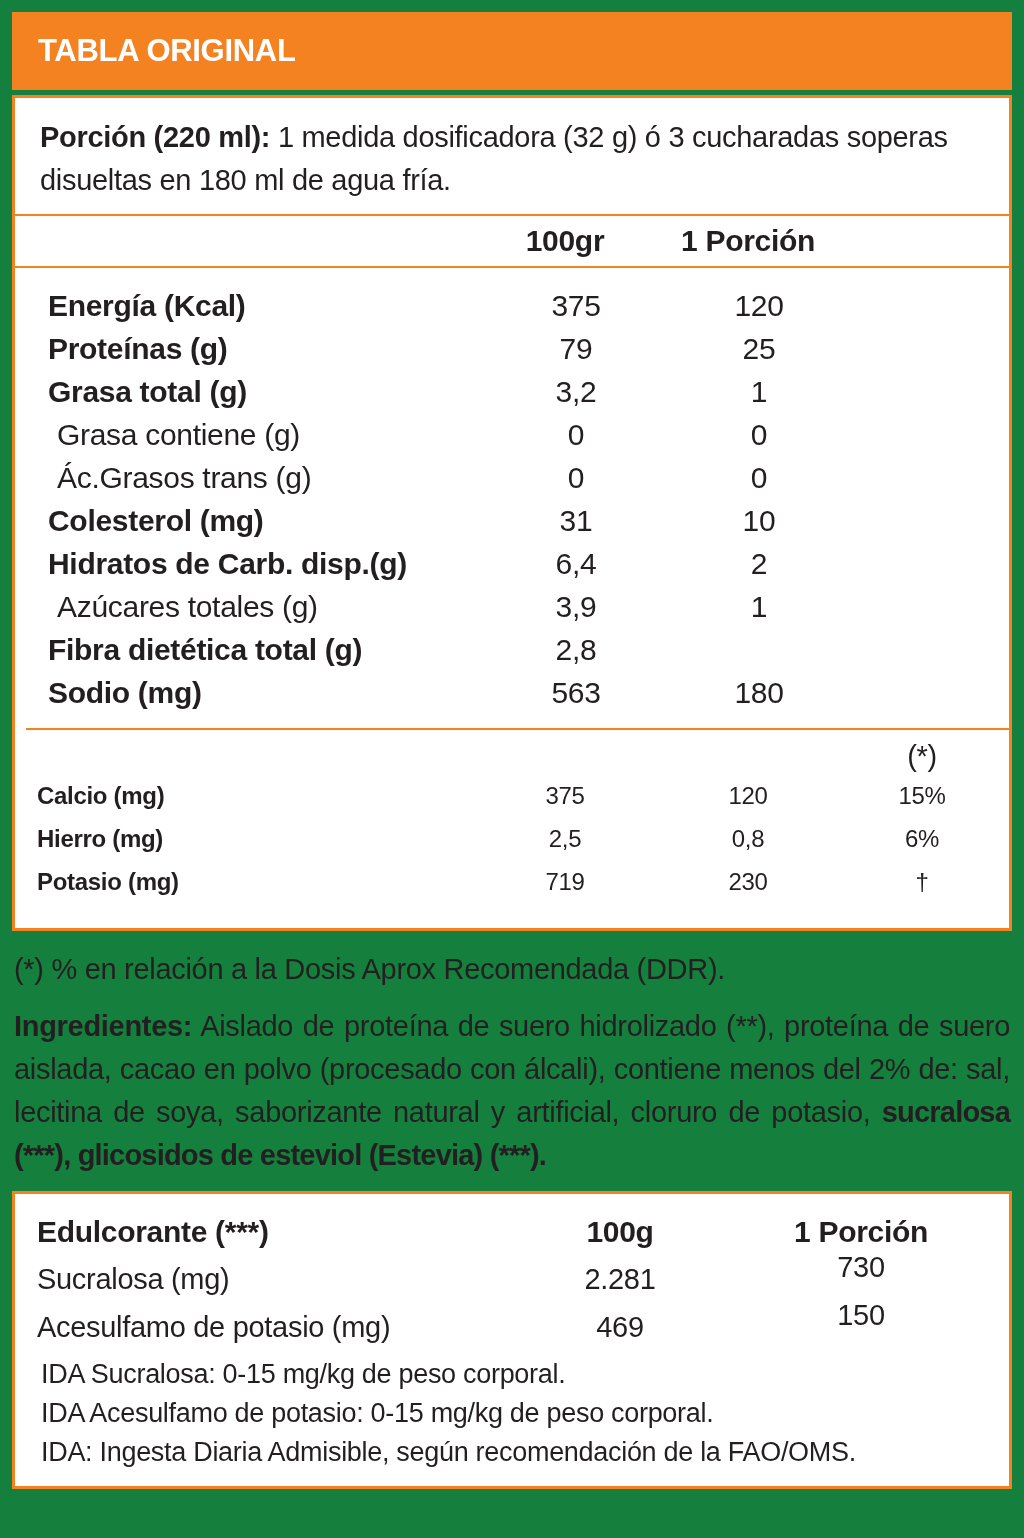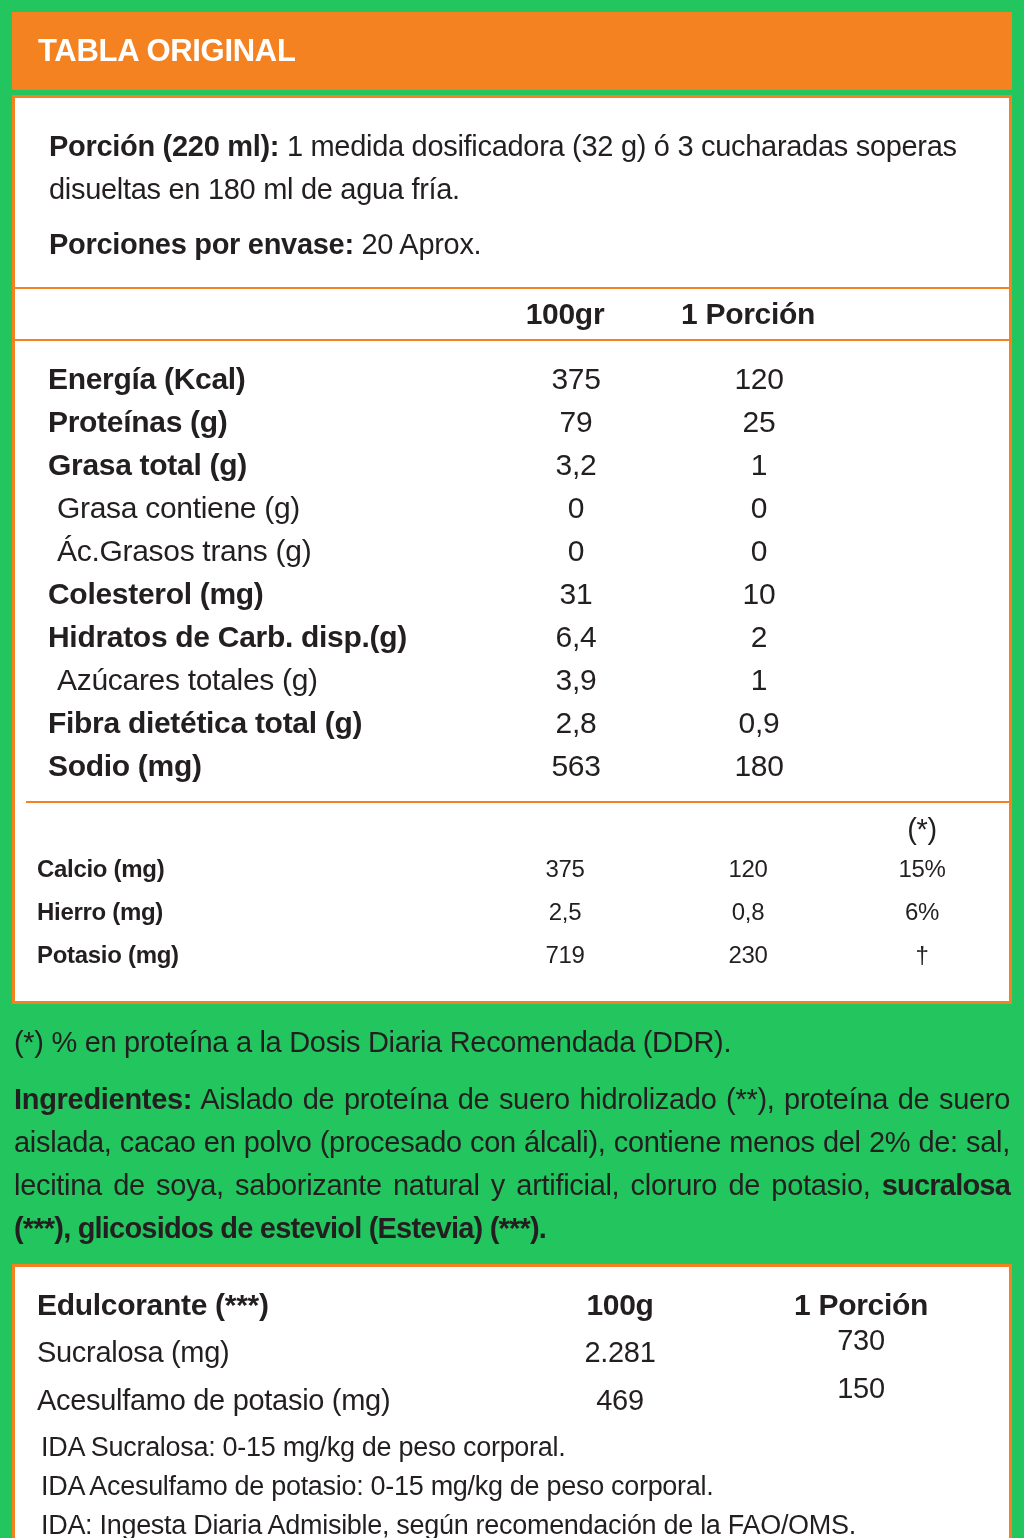--- a/index.html
+++ b/index.html
@@ -3,35 +3,35 @@
 <meta charset="utf-8">
 <style>
   html,body{margin:0;padding:0;background:#ffffff;}
   .page{
     width:1024px;height:1538px;box-sizing:border-box;
     padding:12px;
     font-family:"Liberation Sans",sans-serif;
     color:#231F20;
     letter-spacing:-0.3px;
     overflow:hidden;
-    background:#22c55e;
+    background:#15803d;
   }
   
   .title-bar{
     background:#F58220;height:78px;display:flex;align-items:center;
     padding-left:26px;box-sizing:border-box;
   }
   .title-bar .title{color:#ffffff;font-size:31px;font-weight:700;}
   
   .box{border:3px solid #F58220;box-sizing:border-box;background:#fff;}
   .box1{margin-top:5px;}
   .divider-b{border-bottom:2px solid #F58220;}
   
   .sec-serving{padding:15px 22px 9px 22px;}
-  .sec-serving p{margin:12px;font-size:29px;line-height:43px;}
+  .sec-serving p{margin:3px;font-size:29px;line-height:43px;}
   .blbl{font-weight:700;}
   
   .grid-row{
     display:grid;
     grid-template-columns:22px 443px 170px 13px 170px 19px 140px 1fr;
     align-items:center;
     border-radius:11px;
   }
   .cell-label{grid-column:2;}
   .cell-v1{grid-column:3;text-align:center;font-weight:400;}
@@ -79,21 +79,20 @@
 <div class="page">
 
   <div class="title-bar">
     <span class="title">TABLA ORIGINAL</span>
   </div>
 
   <div class="box box1">
 
     <div class="sec-serving divider-b">
       <p><span class="blbl">Porción (220 ml):</span><span> 1 medida dosificadora (32 g) ó 3 cucharadas soperas disueltas en 180 ml de agua fría.</span></p>
-      <p><span class="blbl">Porciones por envase:</span><span> 20 Aprox.</span></p>
     </div>
 
     <div class="sec-colheads divider-b">
       <div class="grid-row">
         <span class="cell-v1">100gr</span>
         <span class="cell-v2">1 Porción</span>
       </div>
     </div>
 
     <div class="sec-main divider-b">
@@ -133,21 +132,20 @@
         <span class="cell-v2">2</span>
       </div>
       <div class="grid-row nrow sub">
         <span class="cell-label">Azúcares totales (g)</span>
         <span class="cell-v1">3,9</span>
         <span class="cell-v2">1</span>
       </div>
       <div class="grid-row nrow">
         <span class="cell-label">Fibra dietética total (g)</span>
         <span class="cell-v1">2,8</span>
-        <span class="cell-v2">0,9</span>
       </div>
       <div class="grid-row nrow">
         <span class="cell-label">Sodio (mg)</span>
         <span class="cell-v1">563</span>
         <span class="cell-v2">180</span>
       </div>
     </div>
 
     <div class="sec-minerals">
       <div class="grid-row ddr-head">
@@ -167,21 +165,21 @@
       </div>
       <div class="grid-row mrow">
         <span class="cell-label">Potasio (mg)</span>
         <span class="cell-v1">719</span>
         <span class="cell-v2">230</span>
         <span class="cell-ddr">†</span>
       </div>
     </div>
   </div>
 
-  <p class="footnote">(*) % en proteína a la Dosis Diaria Recomendada (DDR).</p>
+  <p class="footnote">(*) % en relación a la Dosis Aprox Recomendada (DDR).</p>
 
   <p class="ingredients"><span class="blbl">Ingredientes:</span><span> Aislado de proteína de suero hidrolizado (**), proteína de suero aislada, cacao en polvo (procesado con álcali), contiene menos del 2% de: sal, lecitina de soya, saborizante natural y artificial, cloruro de potasio, </span><span class="bold-tail">sucralosa (***), glicosidos de esteviol (Estevia) (***).</span></p>
 
   <div class="box box2">
     <div class="sw-grid sw-head">
       <span class="sw-label">Edulcorante (***)</span>
       <span class="sw-v1">100g</span>
       <span class="sw-v2">1 Porción</span>
     </div>
     <div class="sw-grid sw-row">

